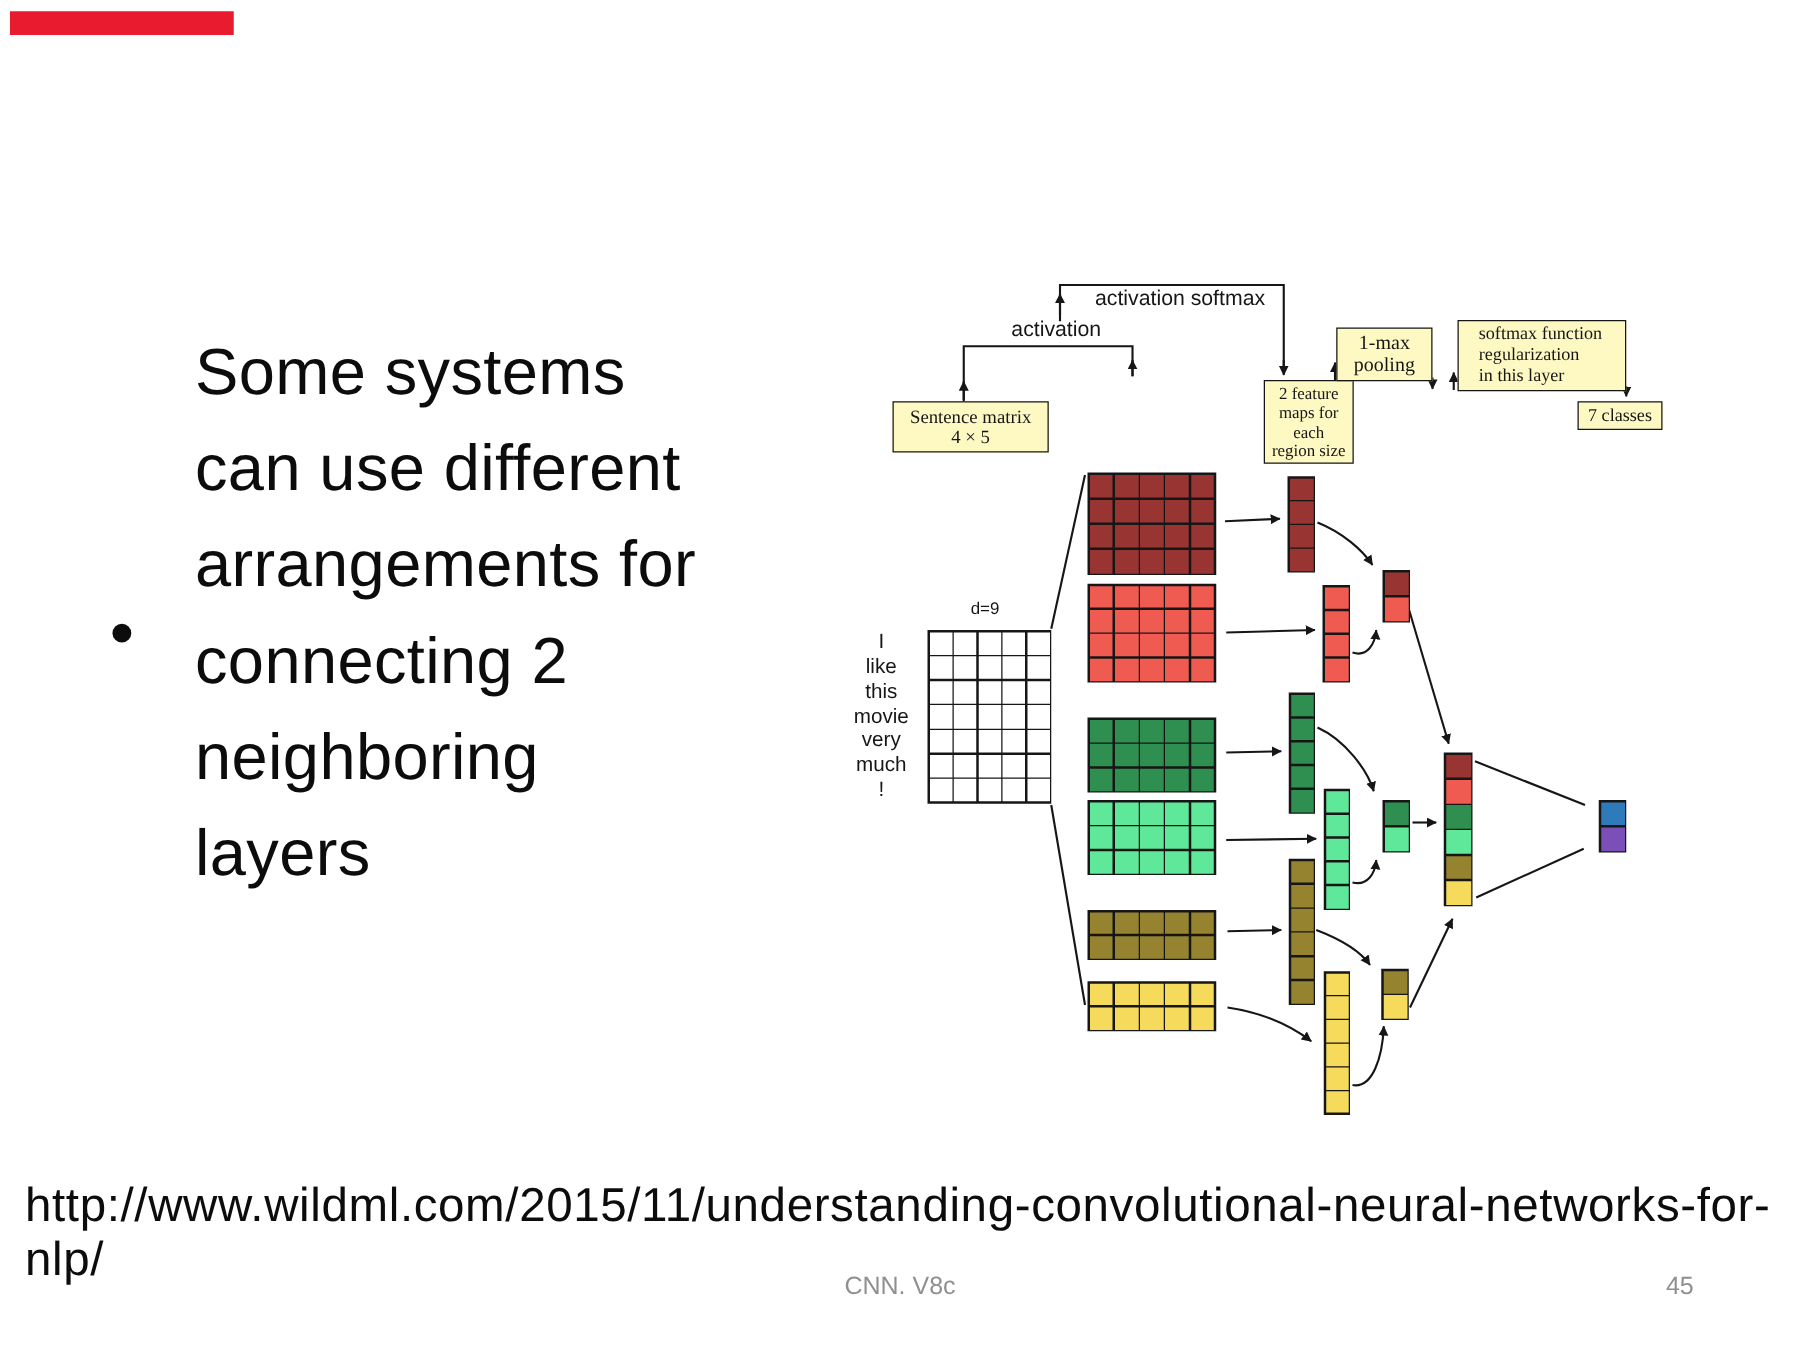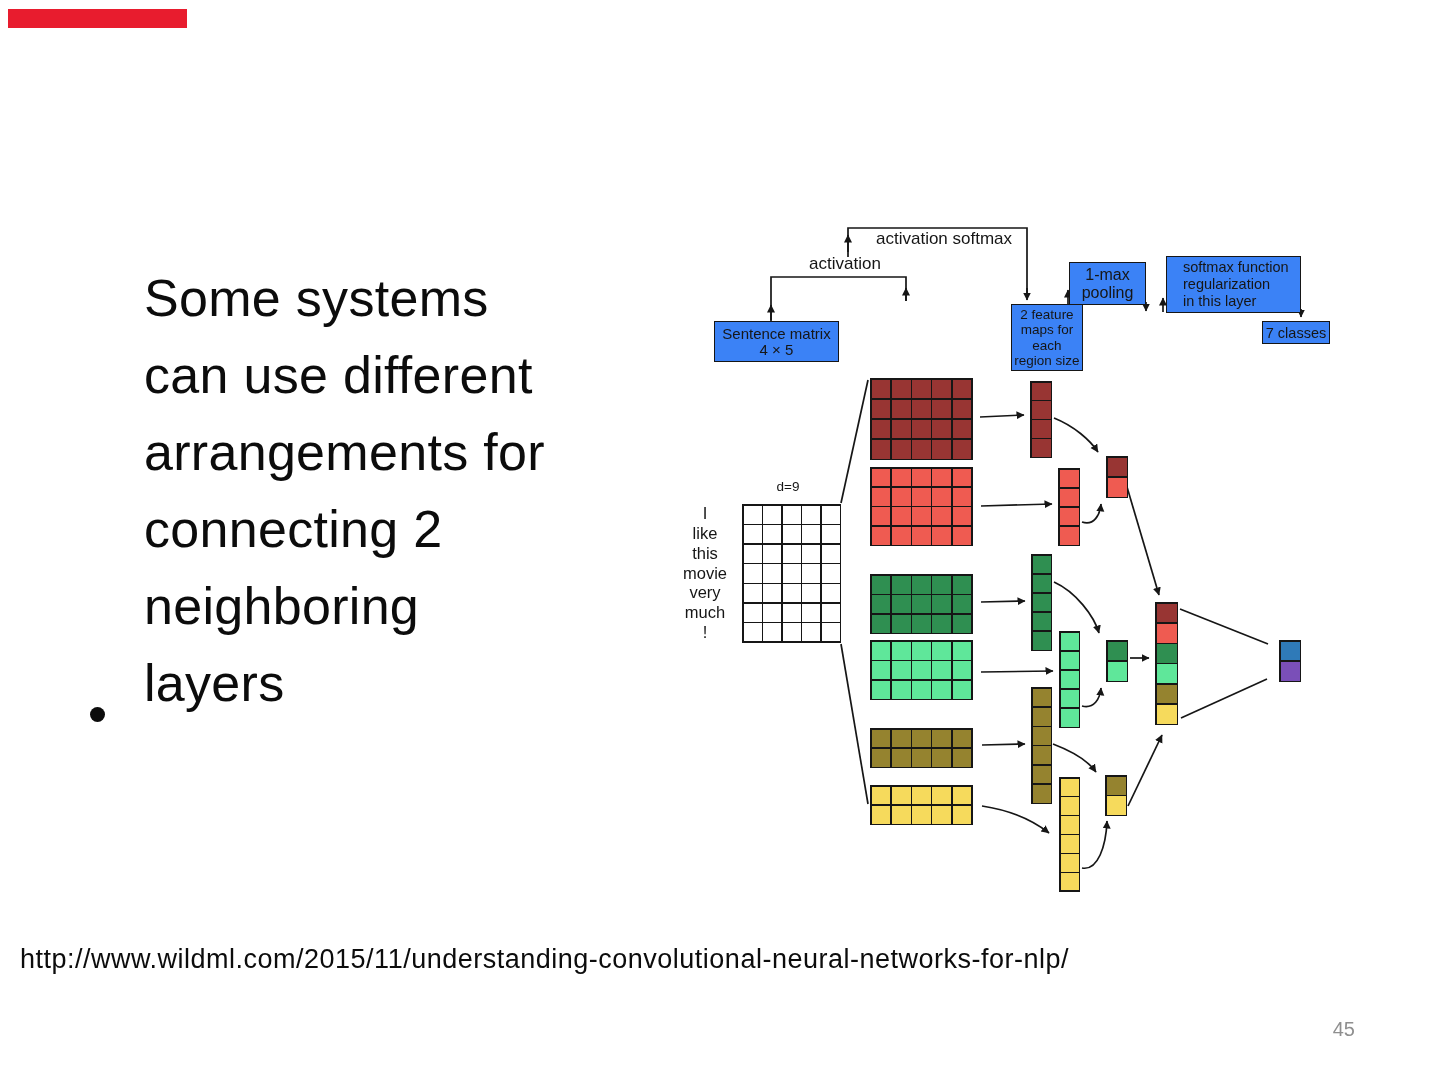--- a/index.html
+++ b/index.html
@@ -5,51 +5,51 @@
   html,body{margin:0;padding:0;background:#e9e9e9;}
   .slide{
     position:relative;width:1440px;height:1080px;background:#ffffff;overflow:hidden;
     font-family:"Liberation Sans","DejaVu Sans",sans-serif;color:#161616;
   }
   .accent-bar{position:absolute;left:8px;top:9px;width:179px;height:19px;}
   .title{
     position:absolute;left:0;top:94px;width:1440px;margin:0;text-align:center;
     font-size:62px;font-weight:400;letter-spacing:.5px;color:#0c0c0c;line-height:72px;
   }
-  .bullet-row{position:absolute;left:90px;top:260px;display:flex;align-items:flex-end;}
+  .bullet-row{position:absolute;left:90px;top:260px;display:flex;align-items:center;gap:12px;}
   .bullet-dot{
     width:15px;height:15px;border-radius:50%;background:#0c0c0c;flex:0 0 auto;
     margin-top:31px;margin-right:39px;
   }
   .bullet-text{
     font-size:52px;line-height:77px;letter-spacing:.3px;color:#0c0c0c;
     white-space:pre-line;width:500px;
   }
   
   .diagram{position:absolute;left:0;top:0;width:1440px;height:1080px;}
   .arrows{position:absolute;left:0;top:0;pointer-events:none;}
   .ln{stroke:#161616;stroke-width:1.7;fill:none;}
   .dbox{
-    position:absolute;background:#3b82f6;border:1.7px solid #161616;box-sizing:border-box;
+    position:absolute;background:#fef9c3;border:1.7px solid #161616;box-sizing:border-box;
     display:flex;align-items:center;justify-content:center;text-align:center;
-    white-space:pre-line;font-size:15px;line-height:16px;color:#161616;
+    white-space:pre-line;font-size:15px;line-height:16px;color:#161616;font-family:Liberation Serif, serif;
   }
   .dbox.left{justify-content:flex-start;text-align:left;padding-left:16px;}
   .dlabel{position:absolute;white-space:pre-line;color:#161616;}
   .lbl-conv{left:770px;top:254px;width:150px;text-align:center;font-size:17px;}
   .lbl-act{left:876px;top:229px;font-size:17px;}
   .lbl-d5{left:766px;top:479px;width:44px;text-align:center;font-size:13.5px;}
   .words{
     position:absolute;left:660px;top:504px;width:90px;text-align:center;
     font-size:16.5px;line-height:19.85px;white-space:pre-line;
   }
   .grid{position:absolute;display:grid;background:#161616;gap:1.5px;padding:1.5px;box-sizing:border-box;}
   .grid>div{min-width:0;min-height:0;}
   .source-url{
-    position:absolute;left:20px;top:944px;font-size:27px;letter-spacing:.5px;color:#0c0c0c;
+    position:absolute;left:20px;top:944px;font-size:38px;letter-spacing:.5px;color:#0c0c0c;
   }
   .footer-center{position:absolute;left:0;top:1018px;width:1440px;text-align:center;font-size:20px;color:#8f8f8f;}
   .footer-page{position:absolute;right:85px;top:1018px;font-size:20px;color:#8f8f8f;}
 </style>
 </head>
 <body>
 
 <div class="slide">
 
   <div class="accent-bar" style="background: rgb(232, 28, 46);"></div>
@@ -340,15 +340,16 @@
         <div style="background: rgb(149, 131, 47);"></div>
         <div style="background: rgb(246, 218, 92);"></div>
       </div>
       <div class="grid" style="left: 1279px; top: 640px; width: 22px; height: 42px; grid-template-columns: repeat(1, 1fr); grid-template-rows: repeat(2, 1fr);">
         <div style="background: rgb(47, 122, 184);"></div>
         <div style="background: rgb(122, 79, 184);"></div>
       </div>
     </div>
 
   <div class="source-url">http://www.wildml.com/2015/11/understanding-convolutional-neural-networks-for-nlp/</div>
+  <div class="footer-center">CNN. V8c</div>
   <div class="footer-page">45</div>
 
 </div>
 
 </body></html>

